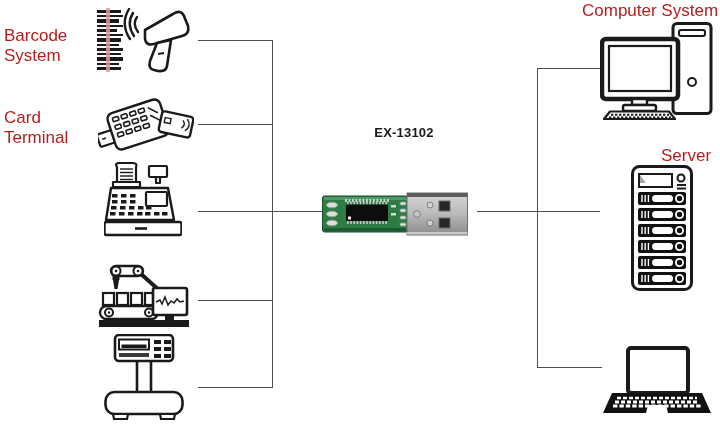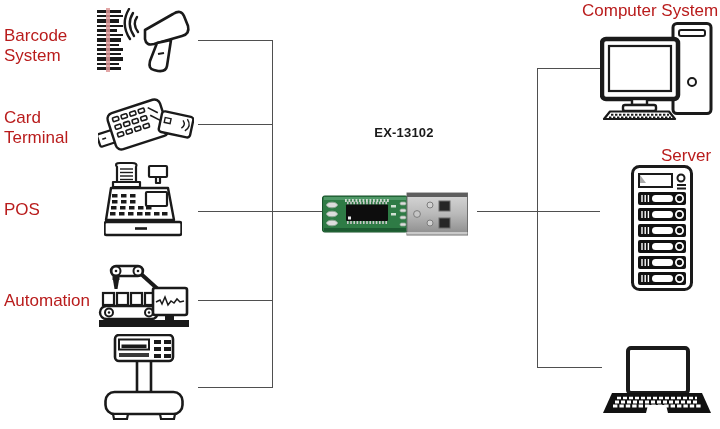--- a/index.html
+++ b/index.html
@@ -17,22 +17,20 @@
   .icon{position:absolute;}
   svg{display:block;}
 </style>
 </head>
 <body>
 
 <div id="stage">
 
   <div class="lbl narrow" style="left:4px;top:26px;">Barcode System</div>
   <div class="lbl narrow" style="left:4px;top:108px;">Card Terminal</div>
-  <div class="lbl narrow" style="left:4px;top:200px;">POS</div>
-  <div class="lbl narrow" style="left:4px;top:291px;">Automation</div>
 
   <div class="lbl" style="left:582px;top:1px;">Computer System</div>
   <div class="lbl" style="left:633px;top:146px;margin-left:28px;">Server</div>
 
   <div class="model">EX-13102</div>
 
   <div class="wire h" style="left:198px;top:40px;width:75px;"></div>
   <div class="wire h" style="left:198px;top:124px;width:75px;"></div>
   <div class="wire h" style="left:198px;top:211px;width:124px;"></div>
   <div class="wire h" style="left:198px;top:300px;width:75px;"></div>

